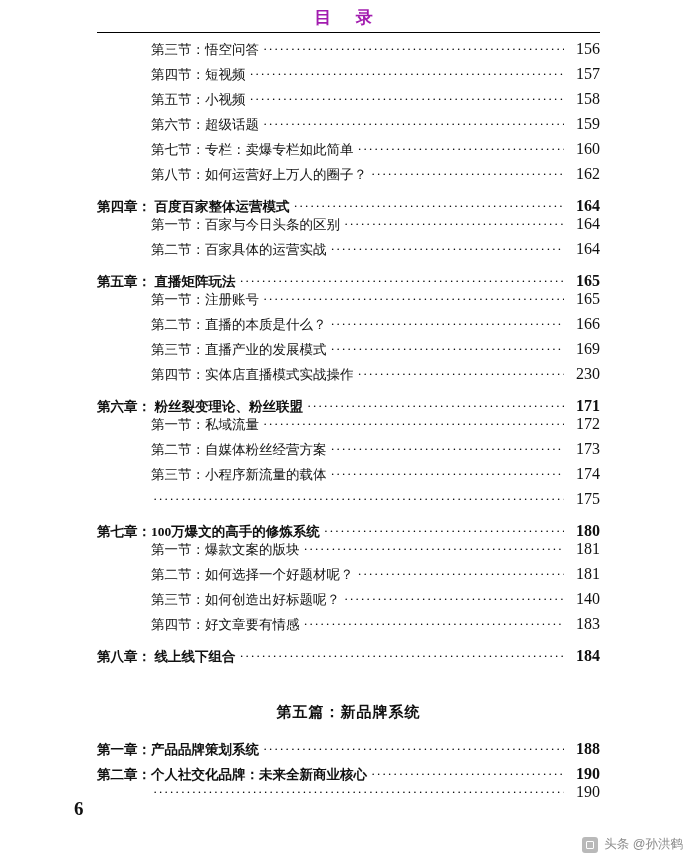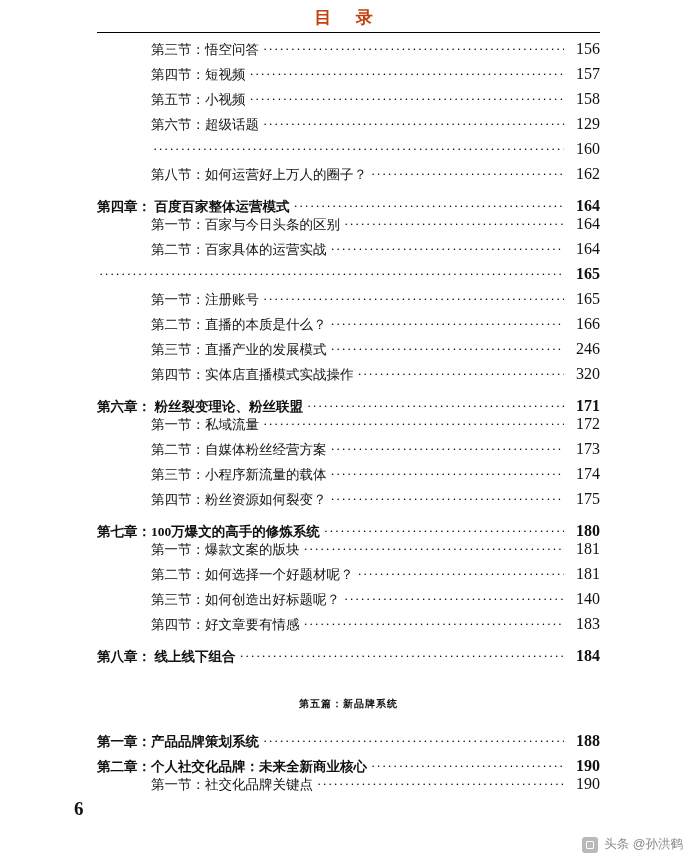--- a/index.html
+++ b/index.html
@@ -26,21 +26,21 @@
     position: absolute;
     top: 6px;
     left: 0;
     width: 697px;
     text-align: center;
   }
   .header-title {
     font-size: 17px;
     font-weight: bold;
     letter-spacing: 10px;
-    color: #c2410c;
+    color: #a21caf;
   }
   .header-rule {
     position: absolute;
     top: 32px;
     left: 97px;
     width: 503px;
     height: 1px;
     background: #000;
   }
   
@@ -84,24 +84,24 @@
     width: 34px;
     text-align: right;
     font-size: 16px;
     font-family: "Liberation Serif", "DejaVu Serif", serif;
   }
   .row.chapter .page-num {
     font-weight: bold;
   }
   .section-title {
     text-align: center;
-    font-size: 10px;
+    font-size: 15px;
     font-weight: bold;
     letter-spacing: 1px;
-    margin-top: 24px;
+    margin-top: 32px;
     margin-bottom: 6px;
     height: 30px;
     line-height: 30px;
   }
   .folio {
     position: absolute;
     left: 74px;
     top: 798px;
     font-size: 19px;
     font-weight: bold;
@@ -161,23 +161,24 @@
           <span class="page-num">157</span>
         </div>
         <div class="row lvl1">
           <span class="label">第五节：小视频</span>
           <span class="dots">·························································································</span>
           <span class="page-num">158</span>
         </div>
         <div class="row lvl1">
           <span class="label">第六节：超级话题</span>
           <span class="dots">·························································································</span>
-          <span class="page-num">129</span>
-        </div>
-        <div class="row lvl1">
+          <span class="page-num">159</span>
+        </div>
+        <div class="row lvl1">
+          <span class="label">第七节：专栏：卖爆专栏如此简单</span>
           <span class="dots">·························································································</span>
           <span class="page-num">160</span>
         </div>
         <div class="row lvl1">
           <span class="label">第八节：如何运营好上万人的圈子？</span>
           <span class="dots">·························································································</span>
           <span class="page-num">162</span>
         </div>
         <div class="row chapter lvl0">
           <span class="label">第四章：  百度百家整体运营模式</span>
@@ -188,42 +189,43 @@
           <span class="label">第一节：百家与今日头条的区别</span>
           <span class="dots">·························································································</span>
           <span class="page-num">164</span>
         </div>
         <div class="row lvl1">
           <span class="label">第二节：百家具体的运营实战</span>
           <span class="dots">·························································································</span>
           <span class="page-num">164</span>
         </div>
         <div class="row chapter lvl0">
+          <span class="label">第五章：  直播矩阵玩法</span>
           <span class="dots">·························································································</span>
           <span class="page-num">165</span>
         </div>
         <div class="row lvl1">
           <span class="label">第一节：注册账号</span>
           <span class="dots">·························································································</span>
           <span class="page-num">165</span>
         </div>
         <div class="row lvl1">
           <span class="label">第二节：直播的本质是什么？</span>
           <span class="dots">·························································································</span>
           <span class="page-num">166</span>
         </div>
         <div class="row lvl1">
           <span class="label">第三节：直播产业的发展模式</span>
           <span class="dots">·························································································</span>
-          <span class="page-num">246</span>
+          <span class="page-num">169</span>
         </div>
         <div class="row lvl1">
           <span class="label">第四节：实体店直播模式实战操作</span>
           <span class="dots">·························································································</span>
-          <span class="page-num">320</span>
+          <span class="page-num">230</span>
         </div>
         <div class="row chapter lvl0">
           <span class="label">第六章：  粉丝裂变理论、粉丝联盟</span>
           <span class="dots">·························································································</span>
           <span class="page-num">171</span>
         </div>
         <div class="row lvl1">
           <span class="label">第一节：私域流量</span>
           <span class="dots">·························································································</span>
           <span class="page-num">172</span>
@@ -232,21 +234,20 @@
           <span class="label">第二节：自媒体粉丝经营方案</span>
           <span class="dots">·························································································</span>
           <span class="page-num">173</span>
         </div>
         <div class="row lvl1">
           <span class="label">第三节：小程序新流量的载体</span>
           <span class="dots">·························································································</span>
           <span class="page-num">174</span>
         </div>
         <div class="row lvl1">
-          <span class="label">第四节：粉丝资源如何裂变？</span>
           <span class="dots">·························································································</span>
           <span class="page-num">175</span>
         </div>
         <div class="row chapter lvl0">
           <span class="label">第七章：100万爆文的高手的修炼系统</span>
           <span class="dots">·························································································</span>
           <span class="page-num">180</span>
         </div>
         <div class="row lvl1">
           <span class="label">第一节：爆款文案的版块</span>
@@ -282,21 +283,20 @@
           <span class="label">第一章：产品品牌策划系统</span>
           <span class="dots">·························································································</span>
           <span class="page-num">188</span>
         </div>
         <div class="row chapter lvl0">
           <span class="label">第二章：个人社交化品牌：未来全新商业核心</span>
           <span class="dots">·························································································</span>
           <span class="page-num">190</span>
         </div>
         <div class="row lvl1">
-          <span class="label">第一节：社交化品牌关键点</span>
           <span class="dots">·························································································</span>
           <span class="page-num">190</span>
         </div>
       </div>
   </div>
 
   <div class="folio">6</div>
 
   <div class="watermark">
     <span class="wm-logo"></span>

